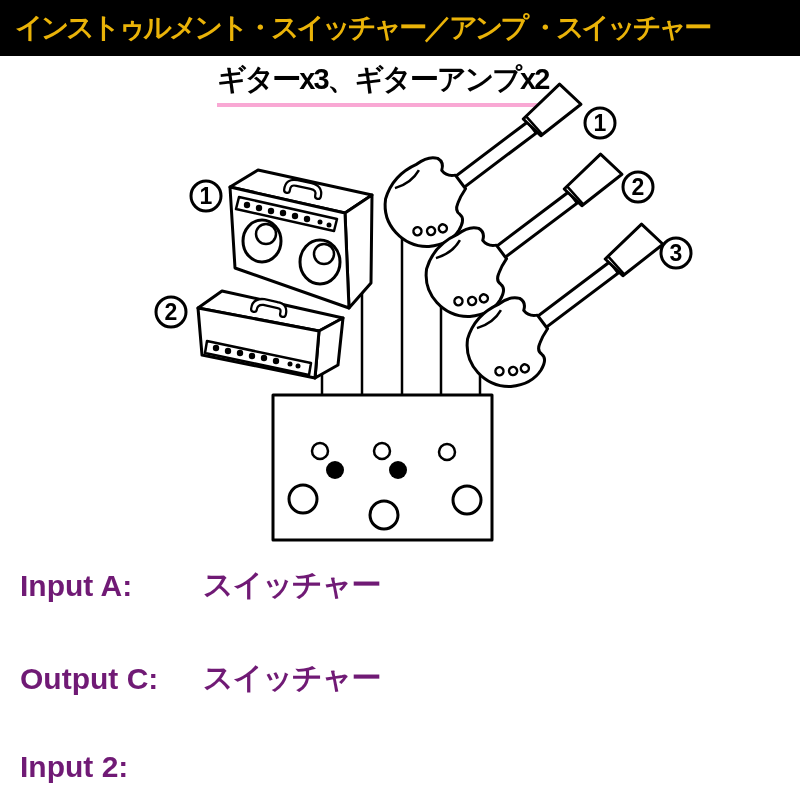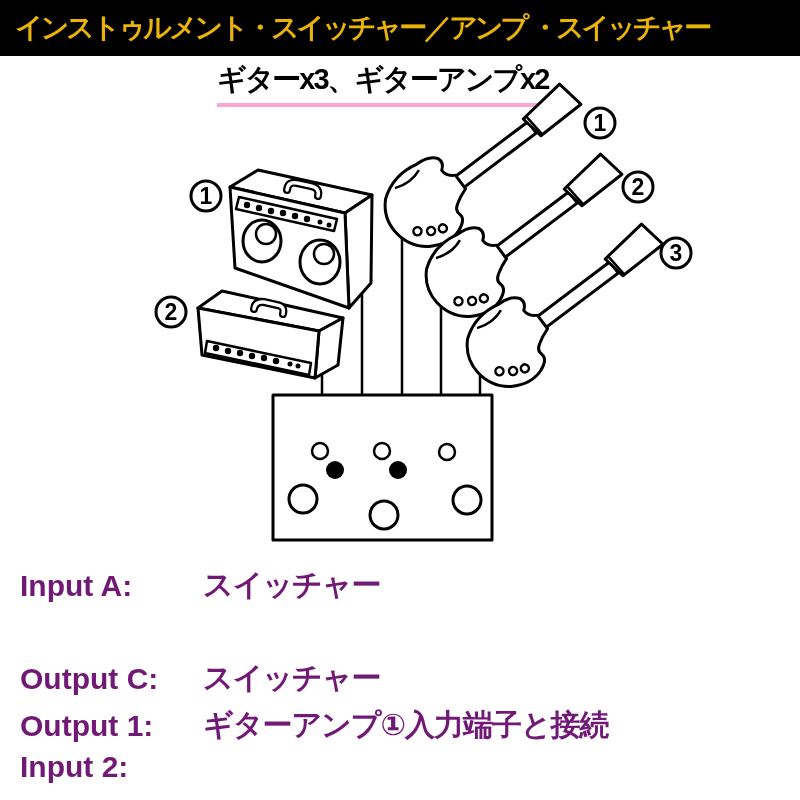--- a/index.html
+++ b/index.html
@@ -162,20 +162,16 @@
 
 <div class="legend">
   <div class="legend-row" style="top:565px">
     <span class="legend-label">Input A:</span>
     <span class="legend-desc">スイッチャー</span>
   </div>
   <div class="legend-row" style="top:658px">
     <span class="legend-label">Output C:</span>
     <span class="legend-desc">スイッチャー</span>
   </div>
-  <div class="legend-row" style="top:705px">
-    <span class="legend-label">Output 1:</span>
-    <span class="legend-desc">ギターアンプ①入力端子と接続</span>
-  </div>
   <div class="legend-row" style="top:750px">
     <span class="legend-label">Input 2:</span>
   </div>
 </div>
 
 </body></html>

